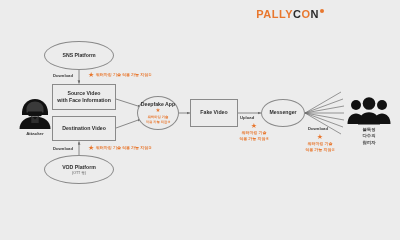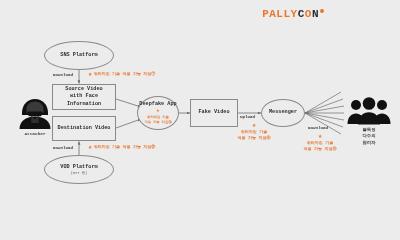--- a/index.html
+++ b/index.html
@@ -3,21 +3,21 @@
 <meta charset="utf-8">
 <style>
   html,body{margin:0;padding:0;}
   body{
     width:400px;height:225px;
     background:#ececec;
     font-family:"Liberation Sans","DejaVu Sans",sans-serif;
     overflow:hidden;
     position:relative;
   }
-  #canvas{position:absolute;left:0;top:0;width:332px;height:225px;font-family:Liberation Mono, monospace;}
+  #canvas{position:absolute;left:0;top:0;width:332px;height:225px;}
   .layer{position:absolute;left:0;top:0;width:400px;height:225px;}
 
   
   #logo{
     position:absolute;right:8px;top:8px;
     font-weight:700;font-size:11px;letter-spacing:.5px;
     display:flex;align-items:center;
   }
   #logo .p1{color:#e8772e;}
   #logo .p2{color:#2b2b2b;}

